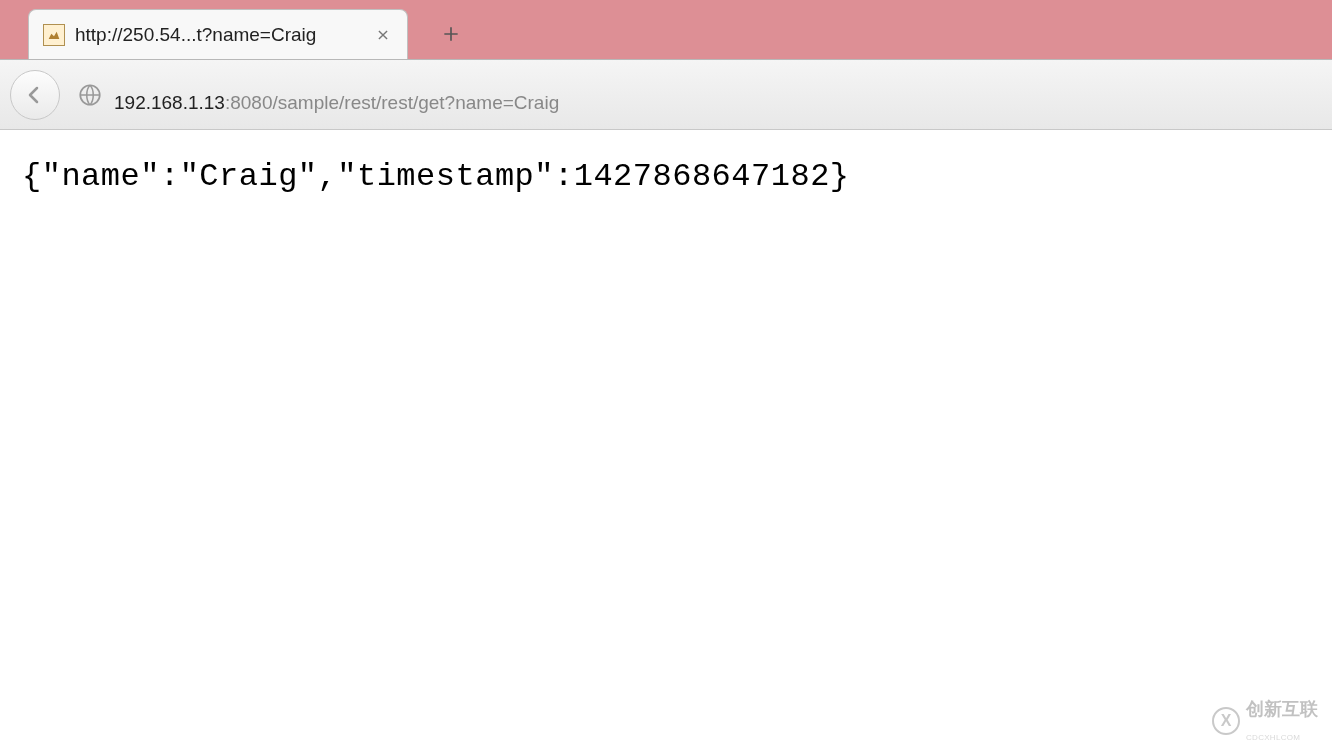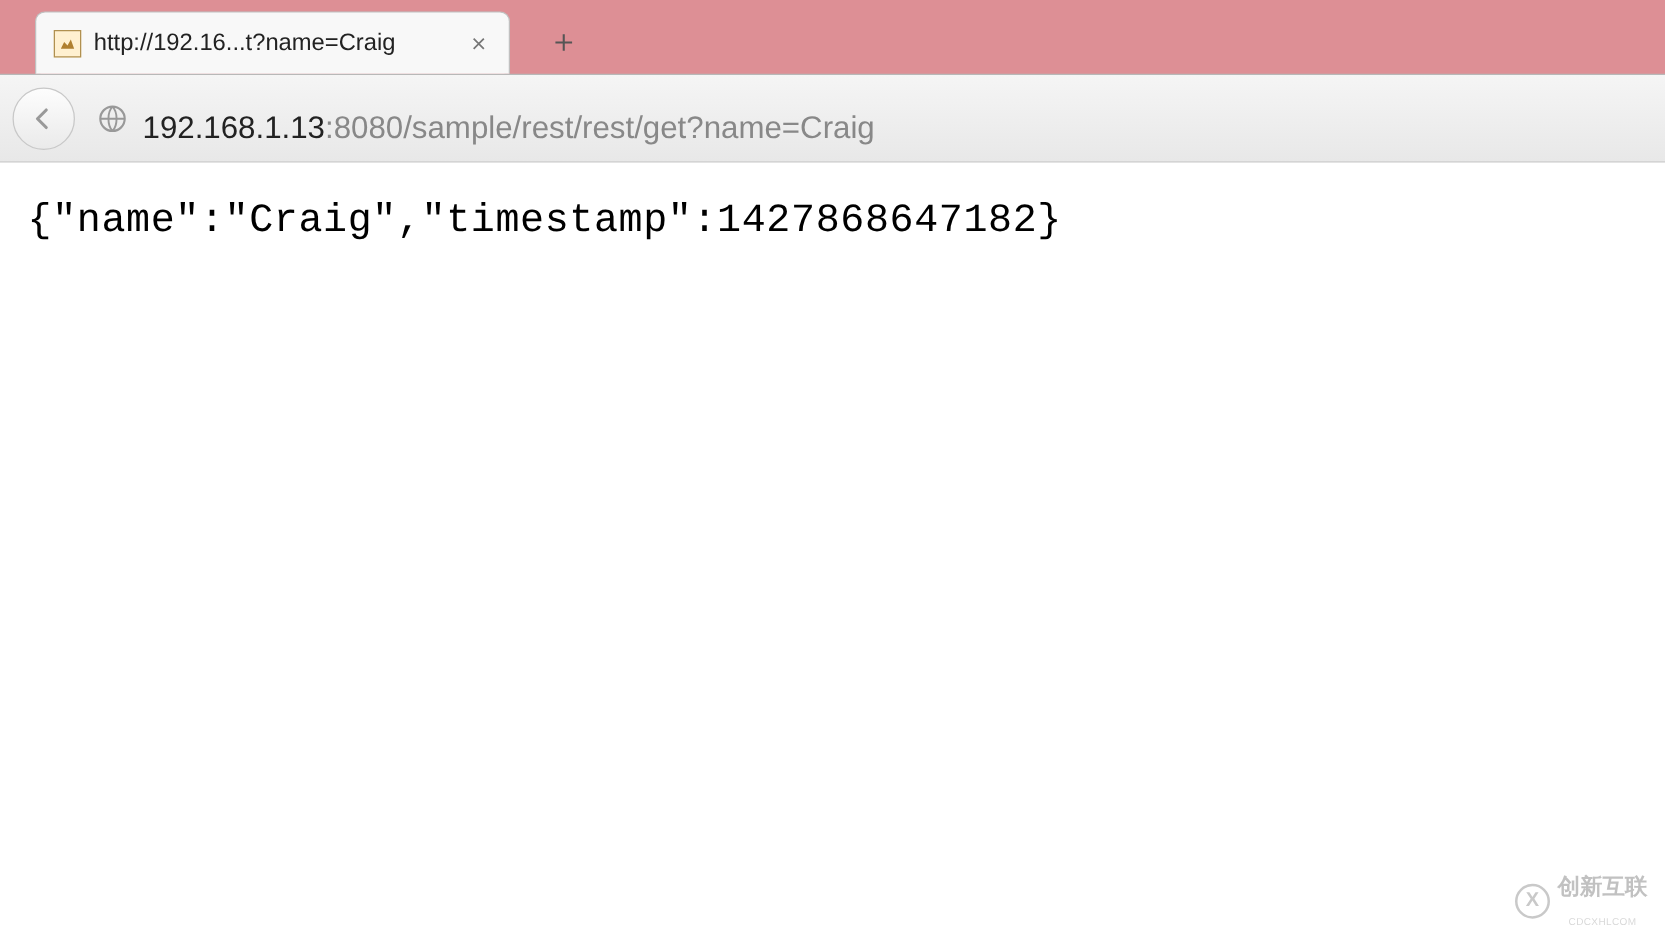--- a/index.html
+++ b/index.html
@@ -118,21 +118,21 @@
       height:28px;
       margin-left: 6px;
       display:flex;
       align-items:center;
       justify-content:center;
       color:#888;
     }
     .globe-icon svg { width:26px; height:26px; }
     .url-display {
       flex:1;
-      font-size:25px;
+      font-size:19px;
       display:flex;
       align-items:center;
       white-space:nowrap;
       overflow:hidden;
       margin-top:16px;
     }
     .url-host { color:#222; }
     .url-path { color:#888; }
     
     .content {
@@ -161,35 +161,35 @@
       height:28px;
       border:2px solid #888;
       border-radius:50%;
       display:flex;
       align-items:center;
       justify-content:center;
       font-weight:bold;
       color:#888;
       font-size:16px;
     }
-    .watermark-text-block { display:flex; flex-direction:column; line-height:1;align-items:center; }
+    .watermark-text-block { display:flex; flex-direction:column; line-height:1; }
     .watermark-main { font-size:18px; font-weight:bold; color:#777; }
     .watermark-sub { font-size:8px; color:#aaa; letter-spacing:0.3px;margin-top:16px; }
   </style>
 </head>
 <body>
 
 <div class="tab-bar">
   <div class="tab">
     <span class="favicon">
       <svg viewBox="0 0 24 24">
           <path fill="#b08030" d="M4 18 L8 10 L12 14 L16 7 L20 18 Z"></path>
         </svg>
     </span>
-    <span class="tab-title">http://192.16...t?name=Craig</span>
+    <span class="tab-title">http://250.54...t?name=Craig</span>
     <span class="tab-close">
       <svg viewBox="0 0 24 24" width="14" height="14">
           <path stroke="#777" stroke-width="2.4" fill="none" d="M5 5 L19 19 M19 5 L5 19"></path>
         </svg>
     </span>
   </div>
   <div class="new-tab">
     <svg viewBox="0 0 24 24" width="20" height="20">
         <path stroke="#555" stroke-width="2" d="M12 4 V20 M4 12 H20"></path>
       </svg>

